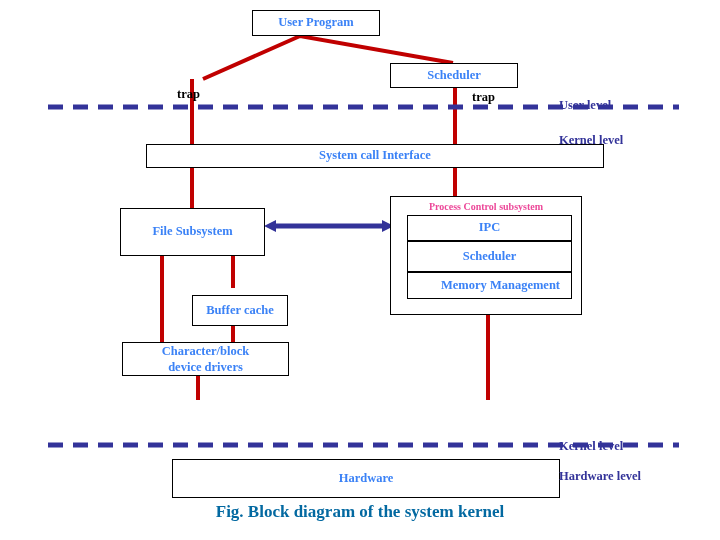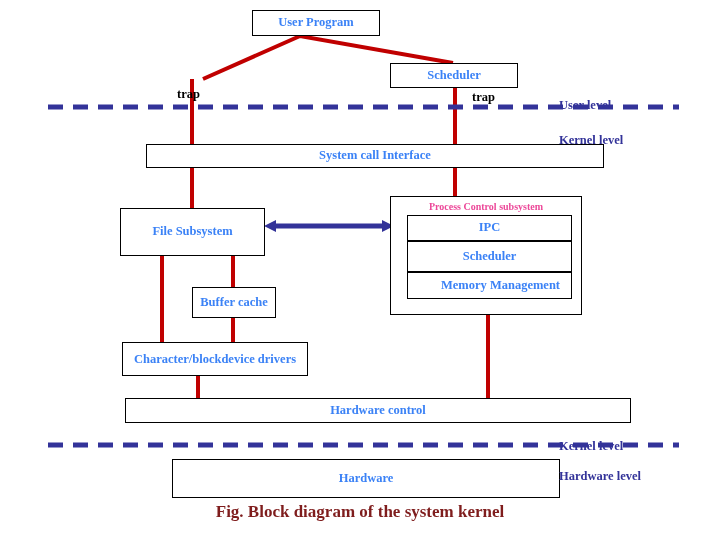--- a/index.html
+++ b/index.html
@@ -79,21 +79,21 @@
     margin-top: 14px;
   }
   .caption {
     position: absolute;
     left: 0;
     right: 0;
     text-align: center;
     font-family: "Liberation Serif", "DejaVu Serif", serif;
     font-weight: bold;
     font-size: 17px;
-    color: #7f1d1d;
+    color: #0369a1;
     z-index: 7;
   }
 </style>
 </head>
 <body>
 
 <div id="canvas">
 
   <svg class="layer" viewBox="0 0 720 540">
 
@@ -150,32 +150,29 @@
   <div class="box" style="left:407px; top:215px; width:165px; height:26px;">
     <span>IPC</span>
   </div>
   <div class="box" style="left:407px; top:241px; width:165px; height:31px;">
     <span>Scheduler</span>
   </div>
   <div class="box" style="left:407px; top:272px; width:165px; height:27px;padding-left:22px;">
     <span>Memory Management</span>
   </div>
 
-  <div class="box" style="left:192px; top:287px; width:84px; height:31px;">
+  <div class="box" style="left:192px; top:295px; width:96px; height:31px;">
     <span>Buffer cache</span>
   </div>
 
-  <div class="box twoline" style="left:122px; top:342px; width:186px; height:34px; flex-direction:row;">
+  <div class="box twoline" style="left:122px; top:342px; width:167px; height:34px; flex-direction:column;">
     <span>Character/block</span>
     <span>device drivers</span>
   </div>
 
-  <div class="box" style="left:125px; top:398px; width:506px; height:25px;">
-    <span>Hardware control</span>
-  </div>
 
   <div class="box" style="left:172px; top:459px; width:388px; height:39px;">
     <span>Hardware</span>
   </div>
 
   <div class="label" style="left:177px; top:87px;">trap</div>
   <div class="label" style="left:472px; top:90px;">trap</div>
 
   <div class="level-label" style="left:559px; top:84px;">User level</div>
   <div class="level-label" style="left:559px; top:119px;">Kernel level</div>

